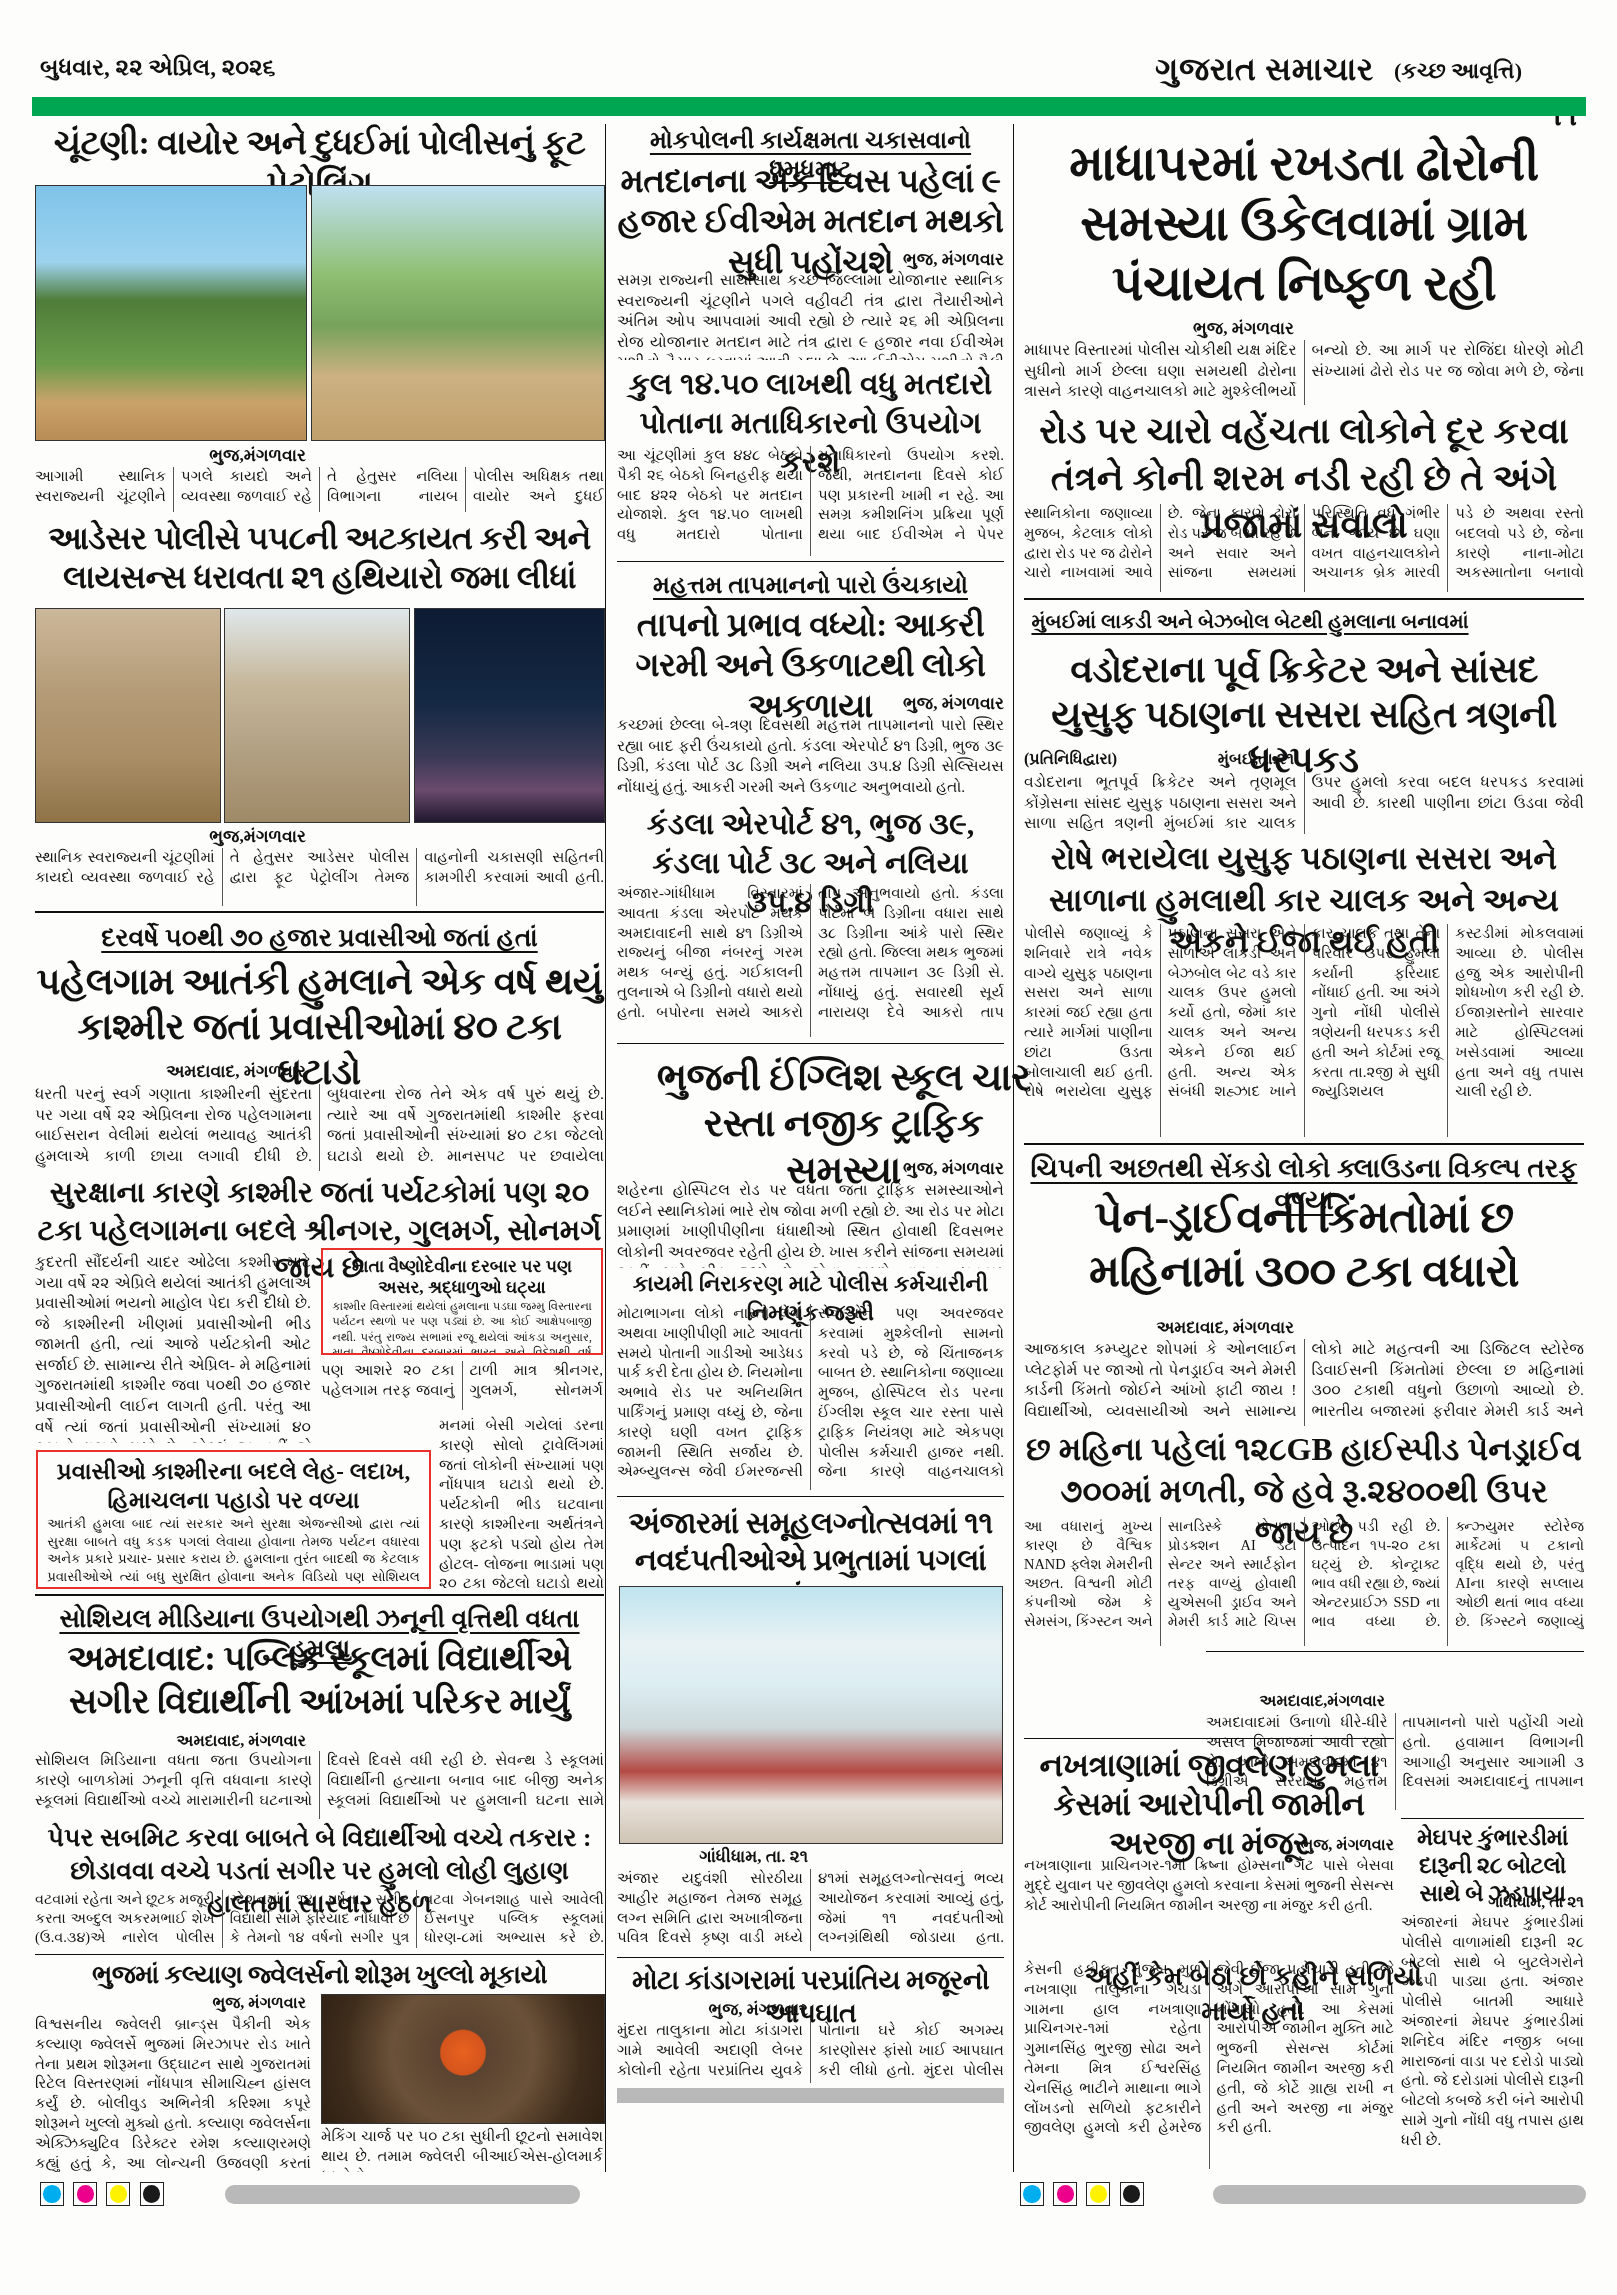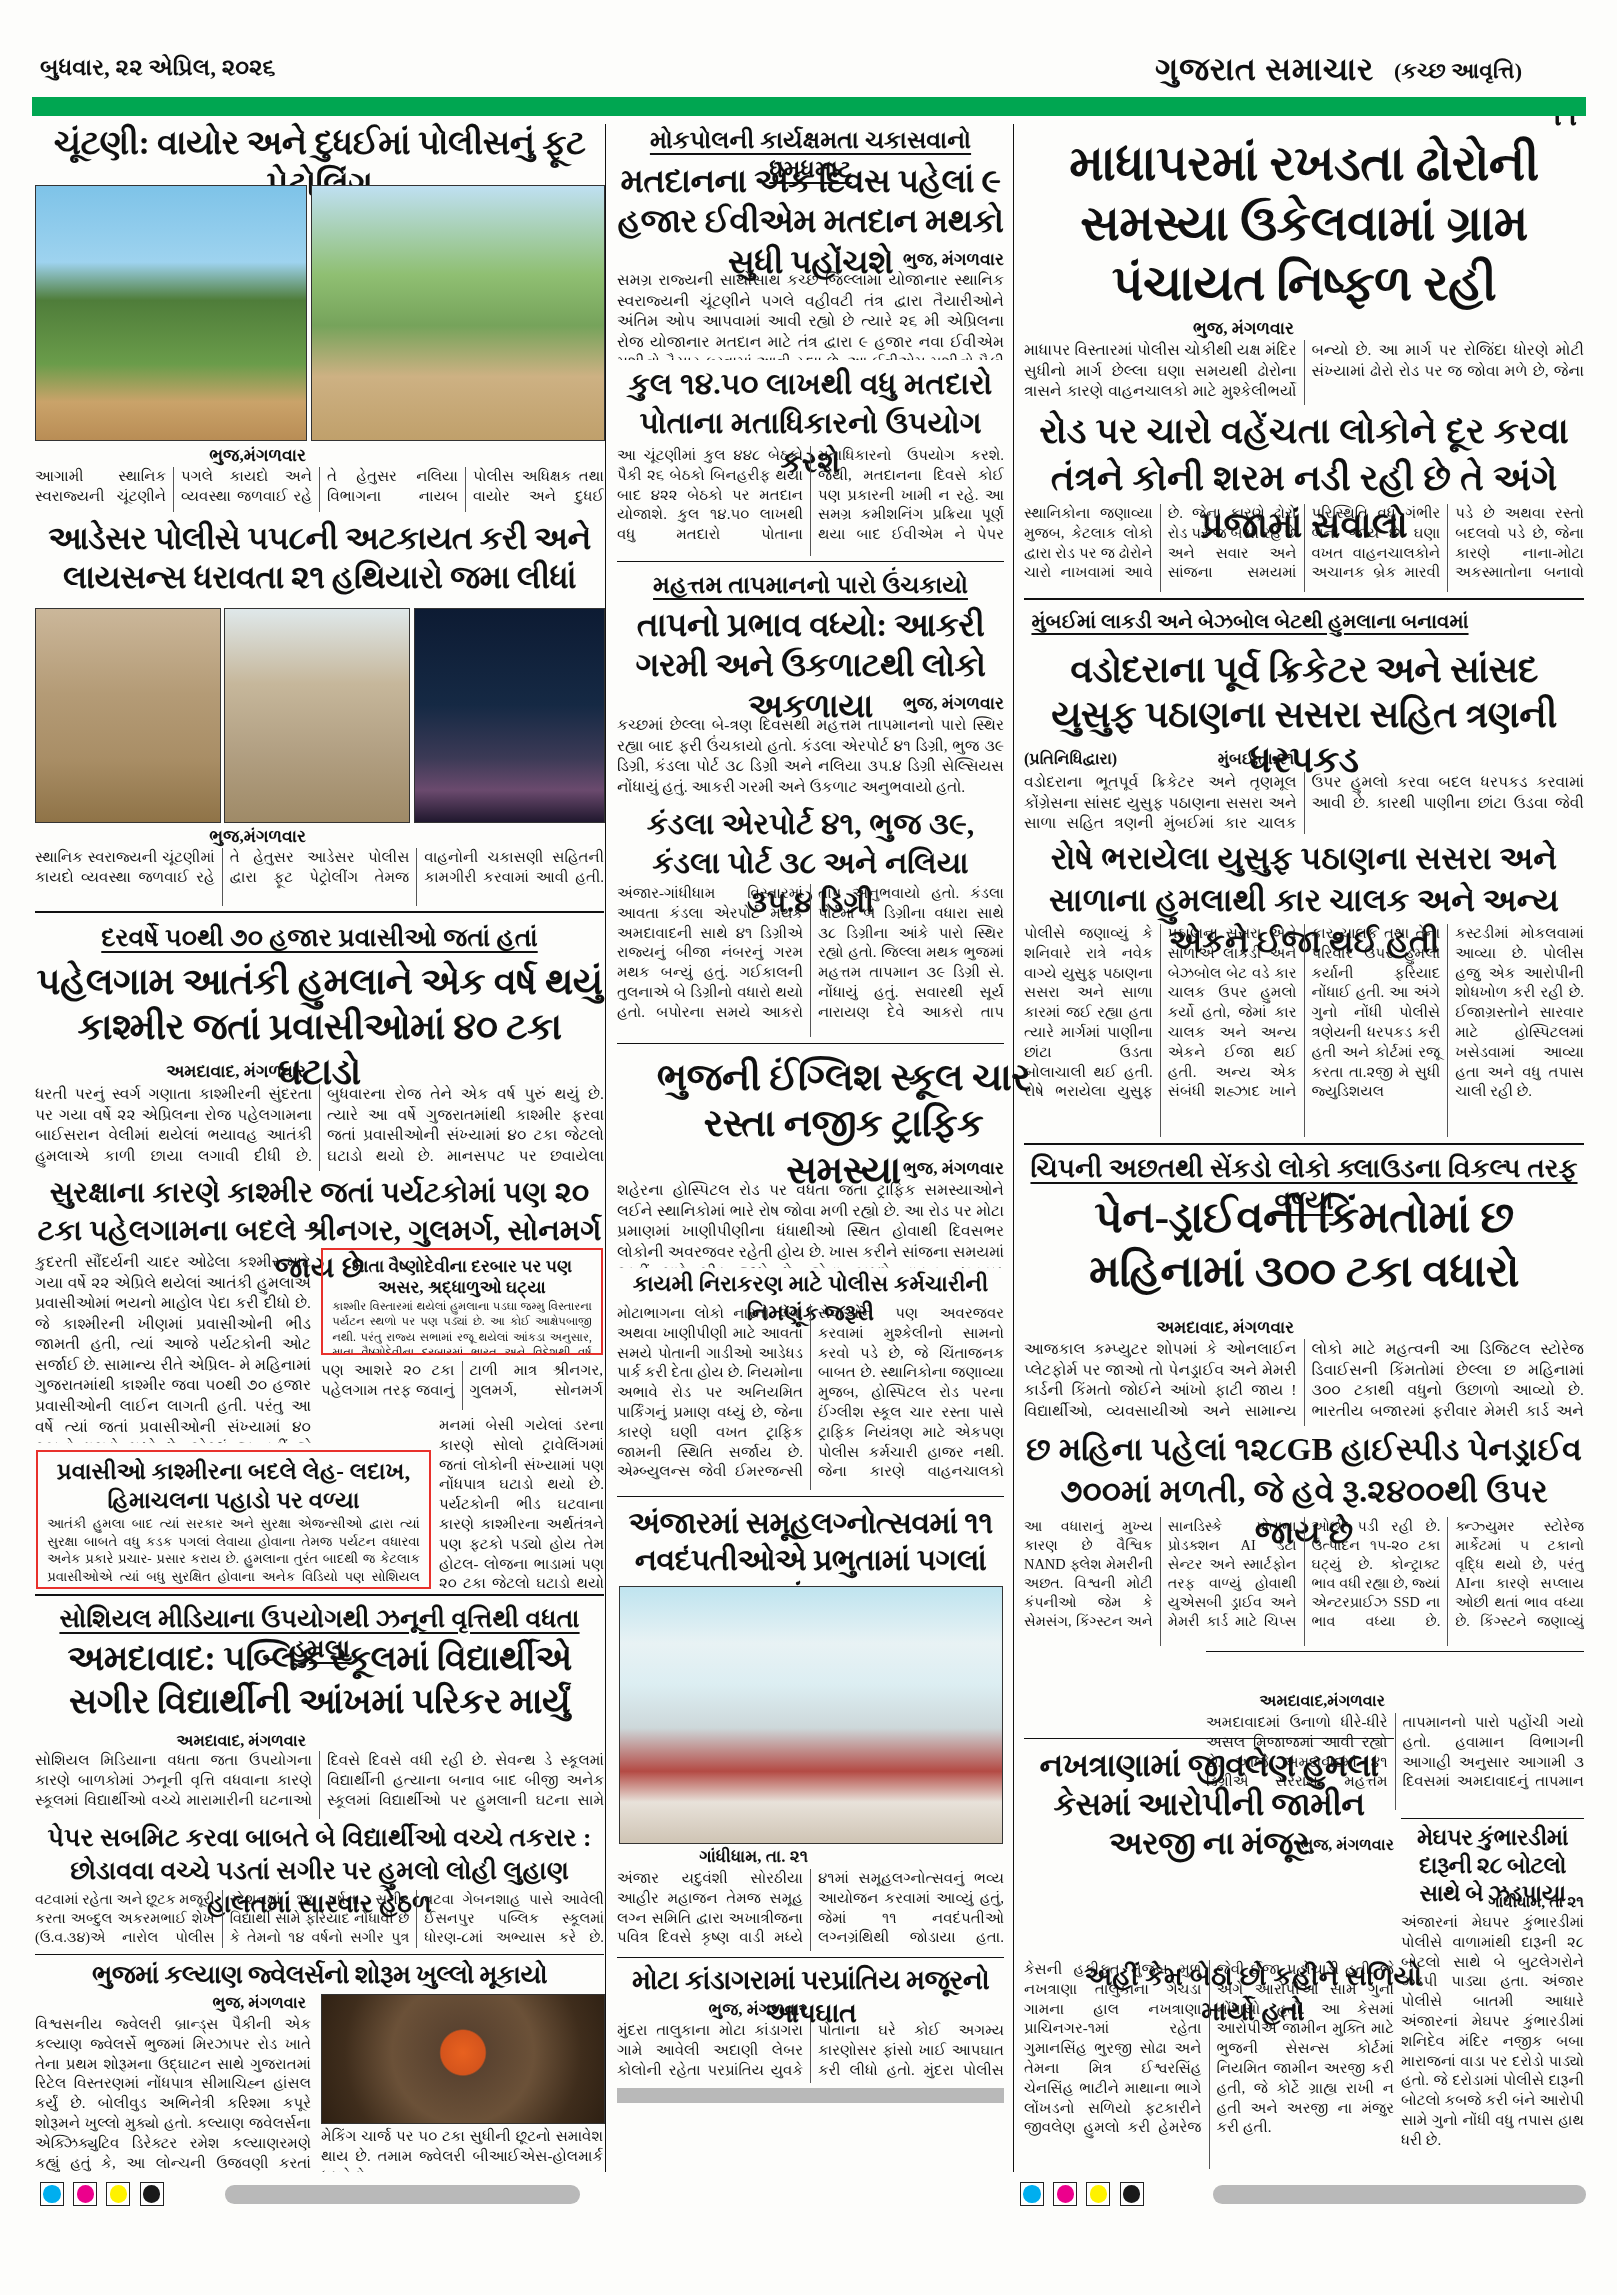--- a/index.html
+++ b/index.html
@@ -145,20 +145,21 @@
   <div class="abs subhead" style="left:1024px;top:1429px;width:560px;font-size:32px;">છ મહિના પહેલાં ૧૨૮GB હાઈસ્પીડ પેનડ્રાઈવ ૭૦૦માં મળતી, જે હવે રૂ.૨૪૦૦થી ઉપર જાય છે</div>
   <div class="abs bodytxt c4" style="left:1024px;top:1517px;width:560px;height:129px;font-size:14.4px;">આ વધારાનું મુખ્ય કારણ છે વૈશ્વિક NAND ફ્લેશ મેમરીની અછત. વિશ્વની મોટી કંપનીઓ જેમ કે સેમસંગ, કિંગ્સ્ટન અને સાનડિસ્કે પોતાના પ્રોડક્શન AI ડેટા સેન્ટર અને સ્માર્ટફોન તરફ વાળ્યું હોવાથી યુએસબી ડ્રાઈવ અને મેમરી કાર્ડ માટે ચિપ્સ ઓછી પડી રહી છે. ઉત્પાદન ૧૫-૨૦ ટકા ઘટ્યું છે. કોન્ટ્રાક્ટ ભાવ વધી રહ્યા છે, જ્યાં એન્ટરપ્રાઈઝ SSD ના ભાવ વધ્યા છે. ક્ન્ઝ્યુમર સ્ટોરેજ માર્કેટમાં ૫ ટકાનો વૃદ્ધિ થયો છે, પરંતુ AIના કારણે સપ્લાય ઓછી થતાં ભાવ વધ્યા છે. કિંગ્સ્ટને જણાવ્યું કે ૨૦૨૫માં NANDના ભાવ ૨૪૬ ટકા વધ્યા છે! ભારતમાં આ સમસ્યા વધુ ગંભીર છે કારણ કે અમે મોટા ભાગની પેનડ્રાઈવ ચીનથી આયાત કરીએ છીએ. સરકારે ચીની પેનડ્રાઈવ પર એન્ટિ-ડમ્પિંગ ડ્યુટી લગાવવાની તૈયારી કરી છે, જેનાથી કિંમતો વધુ વધી શકે છે. ઉપરાંત ડોલરની તાકાત, ઈન્ફ્લેશન અને સપ્લાય ચેઈનની અડચણો પણ કારણભૂત છે. ગુજરાતમાં વિદ્યાર્થીઓ અને સ્મોલ બિઝનેસ માટે આ મોટી મુશ્કેલી છે. એક શોપકીપરે જણાવ્યું, 'પહેલાં ૧૨૮GB પેનડ્રાઈવ રૂ.૭૦૦માં મળતી, હવે રૂ. ૨૪૦૦થી ઉપર જાય છે.' નિષ્ણાતો કહે છે કે ૨૦૨૬માં પણ આ વલણ ચાલુ રહેશે એવી શક્યતા છે. આ અંગે વાત કરતાં સોફ્ટવેર એન્જિનિયર જણાવે છે કે ક્લાઉડ સ્ટોરેજના લીધે પેનડ્રાઈવનો ઉપયોગ ઘટ્યો છે પરંતુ જે બુટેબલ મીડિયા અને પોર્ટેબલ મીડિયા જોઈતું હોય તો તેમાં પેનડ્રાઈવનો વિકલ્પ નથી.</div>
 
   <div class="abs hline" style="left:1206px;top:1651px;width:378px;height:1.2px;"></div>
   <div class="abs byline" style="left:1206px;top:1692px;width:179px;font-size:16px;">અમદાવાદ,મંગળવાર</div>
   <div class="abs bodytxt c2" style="left:1206px;top:1713px;width:378px;height:97px;font-size:15px;">અમદાવાદમાં ઉનાળો ધીરે-ધીરે અસલ મિજાજમાં આવી રહ્યો છે. આજે અમદાવાદમાં ૪૧ ડિગ્રીએ સરેરાશ મહત્તમ તાપમાનનો પારો પહોંચી ગયો હતો. હવામાન વિભાગની આગાહી અનુસાર આગામી ૩ દિવસમાં અમદાવાદનું તાપમાન ૪૩ ડિગ્રીએ પહોંચી શકે છે. છેલ્લા ૧૫ વર્ષમાં અમદાવાદમાં એપ્રિલમાં ગરમીનો પારો કમસેકમ એકવાર ૪૩ ડિગ્રીને પાર થયો છે.</div>
 
   <div class="abs hline" style="left:1024px;top:1738px;width:370px;height:1.2px;"></div>
   <div class="abs headline" style="left:1024px;top:1746px;width:370px;font-size:32px;">નખત્રાણામાં જીવલેણ હુમલા કેસમાં આરોપીની જામીન અરજી ના મંજૂર</div>
   <div class="abs byline" style="left:1024px;top:1836px;width:370px;font-size:16px;">ભુજ, મંગળવાર</div>
+  <div class="abs bodytxt" style="left:1024px;top:1856px;width:370px;height:64px;font-size:15px;">નખત્રાણાના પ્રાચિનગર-૧માં ક્રિષ્ના હોમ્સના ગેટ પાસે બેસવા મુદ્દે યુવાન પર જીવલેણ હુમલો કરવાના કેસમાં ભુજની સેસન્સ કોર્ટ આરોપીની નિયમિત જામીન અરજી ના મંજુર કરી હતી.</div>
   <div class="abs subhead" style="left:1068px;top:1924px;width:370px;font-size:26.6px;margin-top:35px;">અહીં કેમ બેઠા છો કહીને સળિયો માર્યો હતો</div>
   <div class="abs bodytxt c2" style="left:1024px;top:1960px;width:370px;height:209px;font-size:15px;">કેસની હકીકત મુજબ મુળ નખત્રાણા તાલુકાના ગેચડા ગામના હાલ નખત્રાણા પ્રાચિનગર-૧માં રહેતા ગુમાનસિંહ ભુરજી સોઢા અને તેમના મિત્ર ઈશ્વરસિંહ ચેનસિંહ ભાટીને માથાના ભાગે લોંખડનો સળિયો ફટકારીને જીવલેણ હુમલો કરી હેમરેજ જેવી ઈજા પહોંચાડી હતી. જે અંગે આરોપીઓ સામે ગુનો નોંધાયો હતો. આ કેસમાં આરોપીએ જામીન મુક્તિ માટે ભુજની સેસન્સ કોર્ટમાં નિયમિત જામીન અરજી કરી હતી, જે કોર્ટે ગ્રાહ્ય રાખી ન હતી અને અરજી ના મંજુર કરી હતી.</div>
 
   <div class="abs hline" style="left:1401px;top:1818px;width:183px;height:1.2px;"></div>
   <div class="abs headline" style="left:1401px;top:1824px;width:183px;font-size:23px;">મેઘપર કુંભારડીમાં દારૂની ૨૮ બોટલો સાથે બે ઝડપાયા</div>
   <div class="abs byline" style="left:1401px;top:1893px;width:183px;font-size:15.6px;">ગાંધીધામ, તા ૨૧</div>
   <div class="abs bodytxt" style="left:1401px;top:1913px;width:183px;height:256px;font-size:15px;">અંજારનાં મેઘપર કુંભારડીમાં પોલીસે વાળામાંથી દારૂની ૨૮ બોટલો સાથે બે બુટલેગરોને ઝડપી પાડ્યા હતા. અંજાર પોલીસે બાતમી આધારે અંજારનાં મેઘપર કુંભારડીમાં શનિદેવ મંદિર નજીક બબા મારાજનાં વાડા પર દરોડો પાડ્યો હતો. જે દરોડામાં પોલીસે દારૂની બોટલો કબજે કરી બંને આરોપી સામે ગુનો નોંધી વધુ તપાસ હાથ ધરી છે.</div>
 
   <div class="abs" style="left:40px;top:2182px;display:flex;align-items:center;">
     <span class="regsq">

